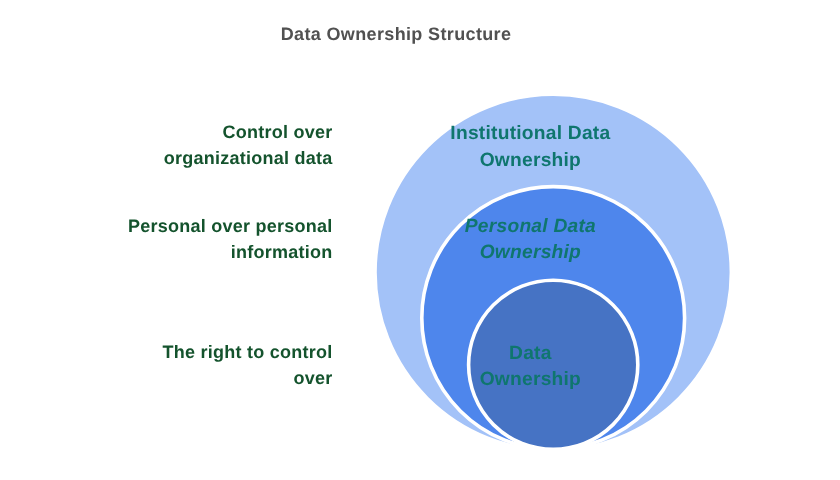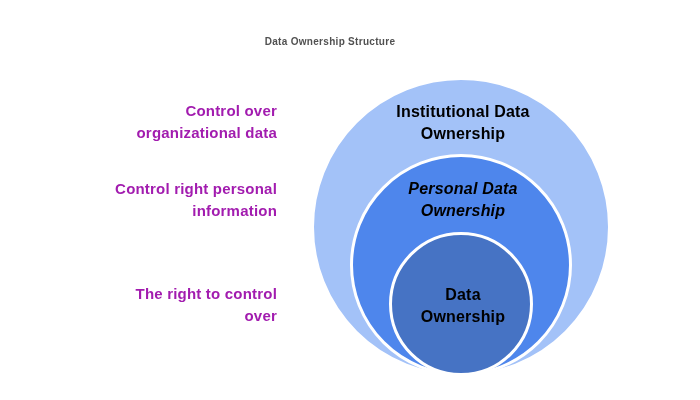--- a/index.html
+++ b/index.html
@@ -10,25 +10,25 @@
   .canvas {
     position: relative;
     width: 700px;
     height: 400px;
     background: #ffffff;
     overflow: hidden;
     font-family: "Liberation Sans", "DejaVu Sans", sans-serif;
   }
   .title {
     position: absolute;
-    top: 36px;
+    top: 20px;
     left: 0;
     width: 660px;
     text-align: center;
-    font-size: 10px;
+    font-size: 15px;
     font-weight: 700;
     letter-spacing: 0.3px;
     color: #515151;
   }
   .ring {
     position: absolute;
     border-radius: 50%;
     border: 3px solid #ffffff;
     box-sizing: border-box;
   }
@@ -48,39 +48,39 @@
   }
   .ring-inner {
     left: 389px;
     top: 232px;
     width: 144px;
     height: 144px;
     background: #4673c4;
   }
   .ring-label {
     position: absolute;
-    left: 353px;
+    left: 332px;
     width: 220px;
     text-align: center;
-    color: #000000;
+    color: #0f766e;
     font-size: 16px;
     font-weight: 600;
     line-height: 22px;
     white-space: pre-line;
     letter-spacing: 0.2px;
   }
   .ring-label-outer  { top: 101px; }
   .ring-label-middle { top: 178px; font-style: italic; }
   .ring-label-inner  { top: 284px; }
   .side-label {
     position: absolute;
     right: 423px;
     width: 220px;
     text-align: right;
-    color: #a21caf;
+    color: #14532d;
     font-size: 15px;
     font-weight: 600;
     line-height: 22px;
     white-space: pre-line;
     letter-spacing: 0.2px;
   }
   .side-label-1 { top: 100px; }
   .side-label-2 { top: 178px; }
   .side-label-3 { top: 283px; }
 </style>
@@ -97,18 +97,18 @@
 
   <div class="ring-label ring-label-outer">Institutional Data
 Ownership</div>
   <div class="ring-label ring-label-middle">Personal Data
 Ownership</div>
   <div class="ring-label ring-label-inner">Data
 Ownership</div>
 
   <div class="side-label side-label-1">Control over
 organizational data</div>
-  <div class="side-label side-label-2">Control right personal
+  <div class="side-label side-label-2">Personal over personal
 information</div>
   <div class="side-label side-label-3">The right to control
 over</div>
 
 </div>
 
 </body></html>

